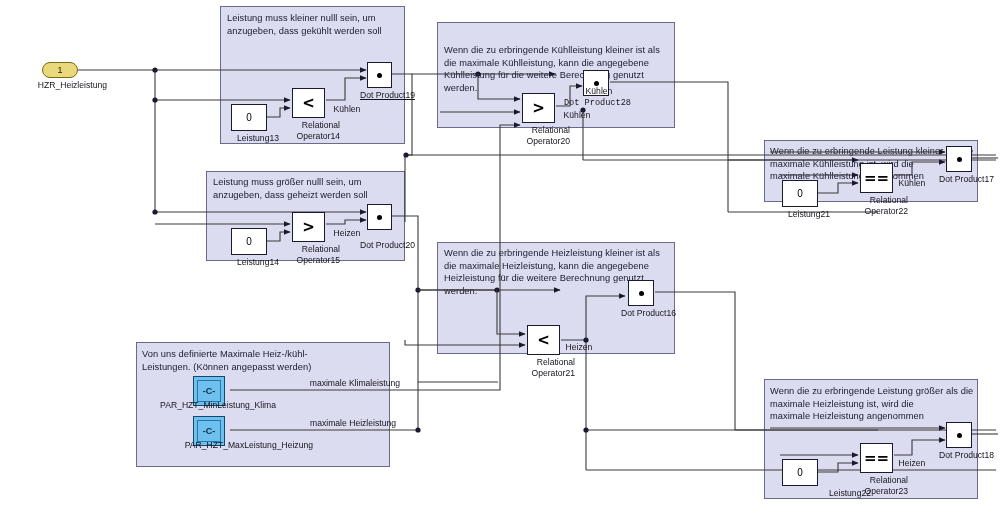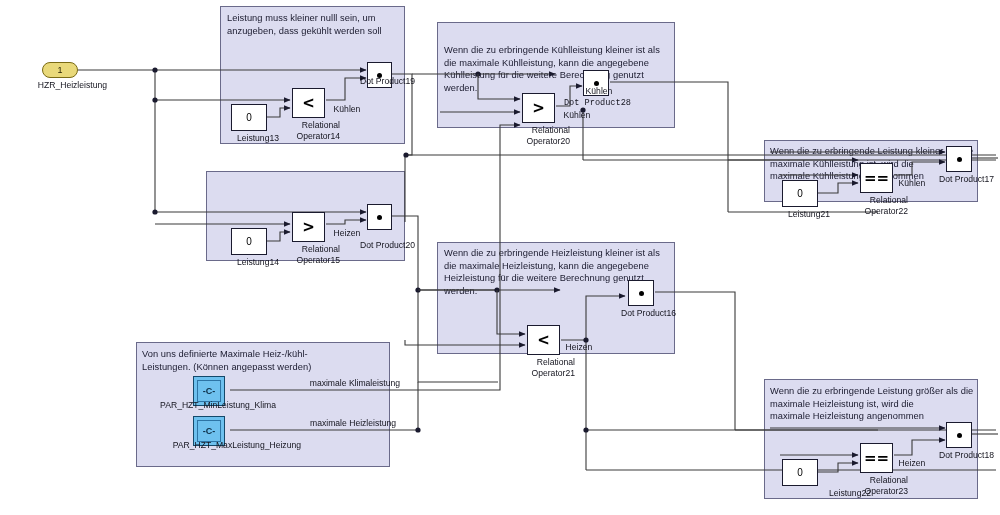--- a/index.html
+++ b/index.html
@@ -47,20 +47,22 @@
   <div class="anno-text" style="left:444px;top:44px;width:232px;">Wenn die zu erbringende  Kühlleistung kleiner ist als
 die maximale Kühlleistung, kann die angegebene
 Kühlleistung für die weitere Berechnung genutzt werden.</div>
 
   <div class="anno" style="left:764px;top:140px;width:214px;height:62px;"></div>
   <div class="anno-text" style="left:770px;top:145px;width:210px;">Wenn die zu erbringende Leistung kleiner als die
 maximale Kühlleistung ist, wird die
 maximale Kühlleistung angenommen</div>
 
   <div class="anno" style="left:206px;top:171px;width:199px;height:90px;"></div>
+  <div class="anno-text" style="left:213px;top:176px;width:194px;">Leistung muss größer nulll sein, um
+anzugeben, dass geheizt werden soll</div>
 
   <div class="anno" style="left:437px;top:242px;width:238px;height:112px;"></div>
   <div class="anno-text" style="left:444px;top:247px;width:232px;">Wenn die zu erbringende  Heizleistung kleiner ist als
 die maximale Heizleistung, kann die angegebene
 Heizleistung für die weitere Berechnung genutzt werden.</div>
 
   <div class="anno" style="left:136px;top:342px;width:254px;height:125px;"></div>
   <div class="anno-text" style="left:142px;top:348px;width:248px;">Von uns definierte Maximale Heiz-/kühl-
 Leistungen. (Können angepasst werden)</div>
 
@@ -165,21 +167,21 @@
   <div class="blk relop" style="left:292px;top:88px;width:33px;height:30px;">
     <span>&lt;</span>
   </div>
   <div class="lbl" style="left:278px;top:120px;width:62px;">Relational
 Operator14</div>
   <div class="lbl left" style="left:327px;top:104px;width:40px;">Kühlen</div>
 
   <div class="blk prod" style="left:367px;top:62px;width:25px;height:26px;">
     <span class="dot"></span>
   </div>
-  <div class="lbl" style="left:345px;top:76px;width:70px;">Dot Product19</div>
+  <div class="lbl" style="left:345px;top:90px;width:70px;text-decoration:underline;">Dot Product19</div>
 
   <div class="blk relop" style="left:522px;top:93px;width:33px;height:30px;">
     <span>&gt;</span>
   </div>
   <div class="lbl" style="left:508px;top:125px;width:62px;">Relational
 Operator20</div>
   <div class="lbl left" style="left:557px;top:110px;width:40px;">Kühlen</div>
 
   <div class="blk prod" style="left:583px;top:70px;width:26px;height:26px;">
     <span class="dot"></span>
@@ -235,21 +237,21 @@
 
   <div class="cblock" style="left:193px;top:376px;width:32px;height:30px;">
     <span class="inner">-C-</span>
   </div>
   <div class="lbl" style="left:143px;top:400px;width:133px;">PAR_HZT_MinLeistung_Klima</div>
   <div class="lbl" style="left:276px;top:378px;width:124px;">maximale Klimaleistung</div>
 
   <div class="cblock" style="left:193px;top:416px;width:32px;height:30px;">
     <span class="inner">-C-</span>
   </div>
-  <div class="lbl" style="left:138px;top:440px;width:143px;padding-left:20px;">PAR_HZT_MaxLeistung_Heizung</div>
+  <div class="lbl" style="left:150px;top:440px;width:143px;padding-left:20px;">PAR_HZT_MaxLeistung_Heizung</div>
   <div class="lbl" style="left:280px;top:418px;width:116px;">maximale Heizleistung</div>
 
   <div class="blk const" style="left:782px;top:459px;width:36px;height:27px;">
     <span>0</span>
   </div>
   <div class="lbl" style="left:811px;top:488px;width:60px;">Leistung22</div>
 
   <div class="blk relop" style="left:860px;top:443px;width:33px;height:30px;">
     <span>==</span>
   </div>

